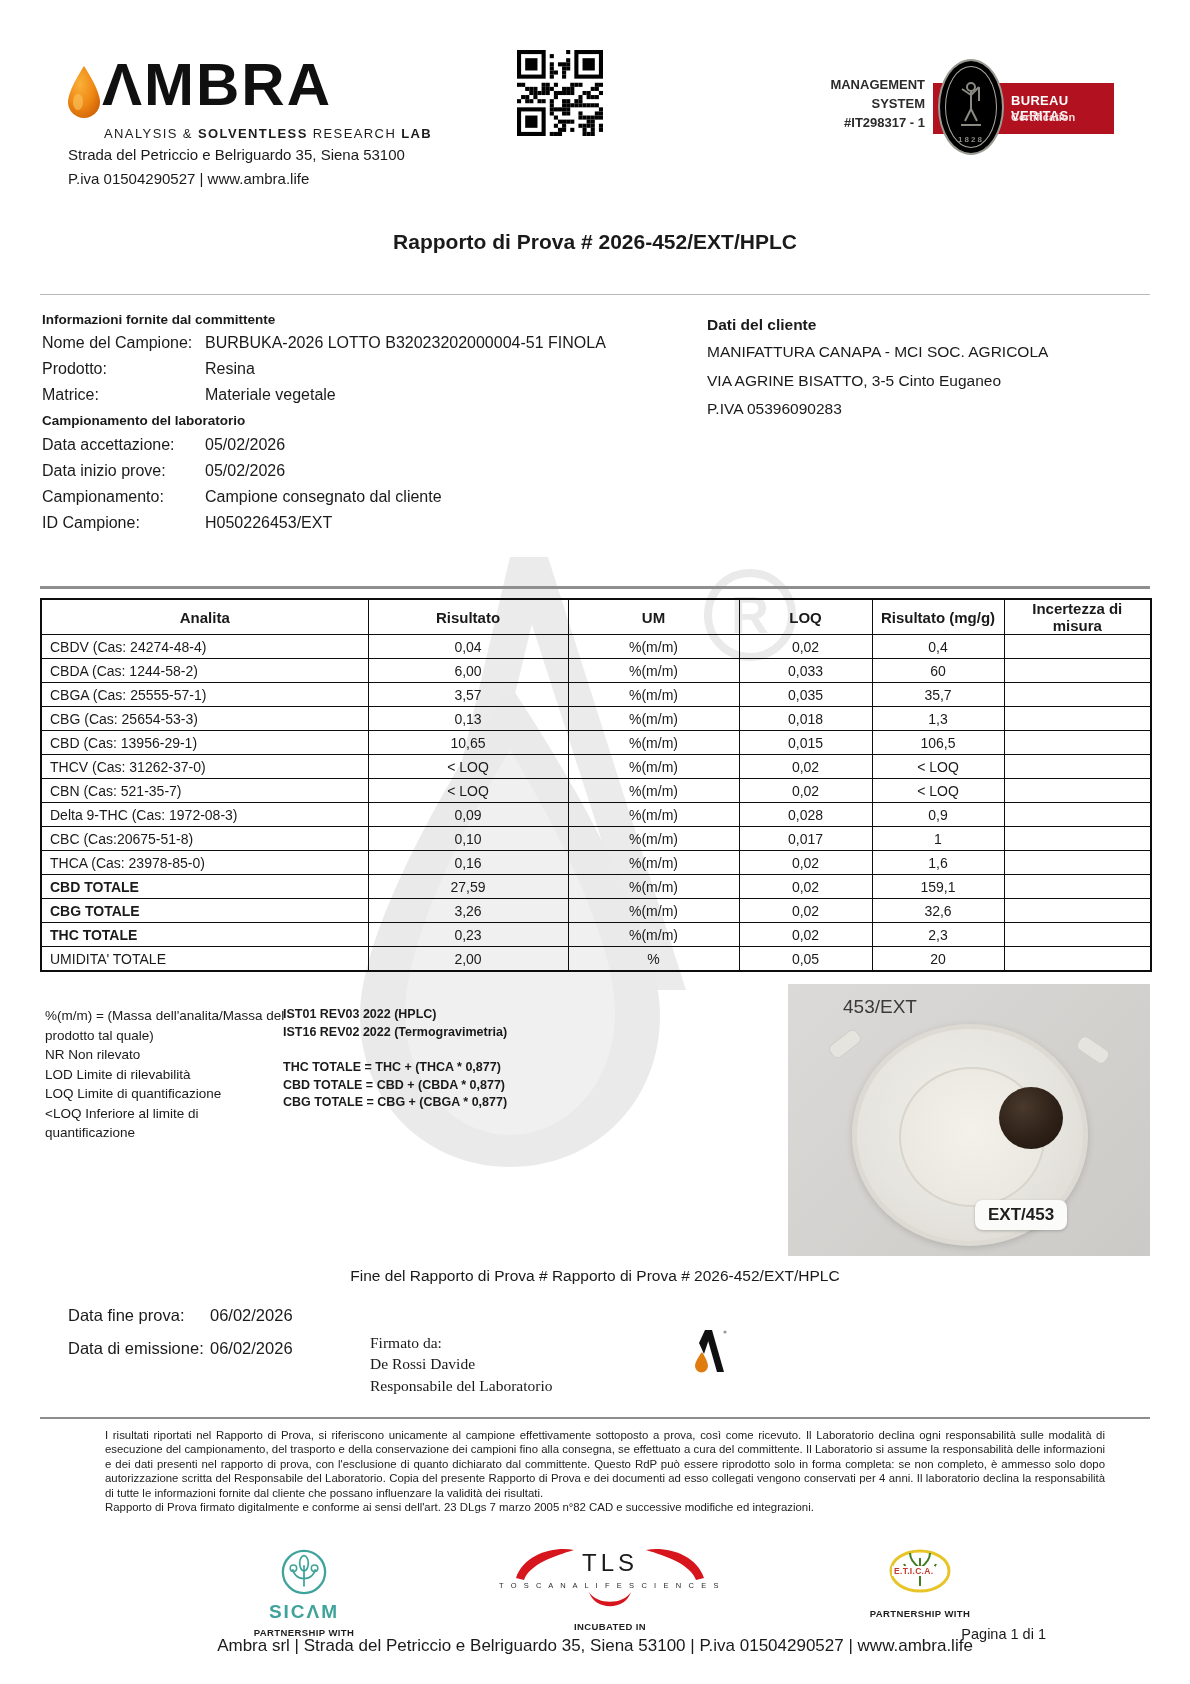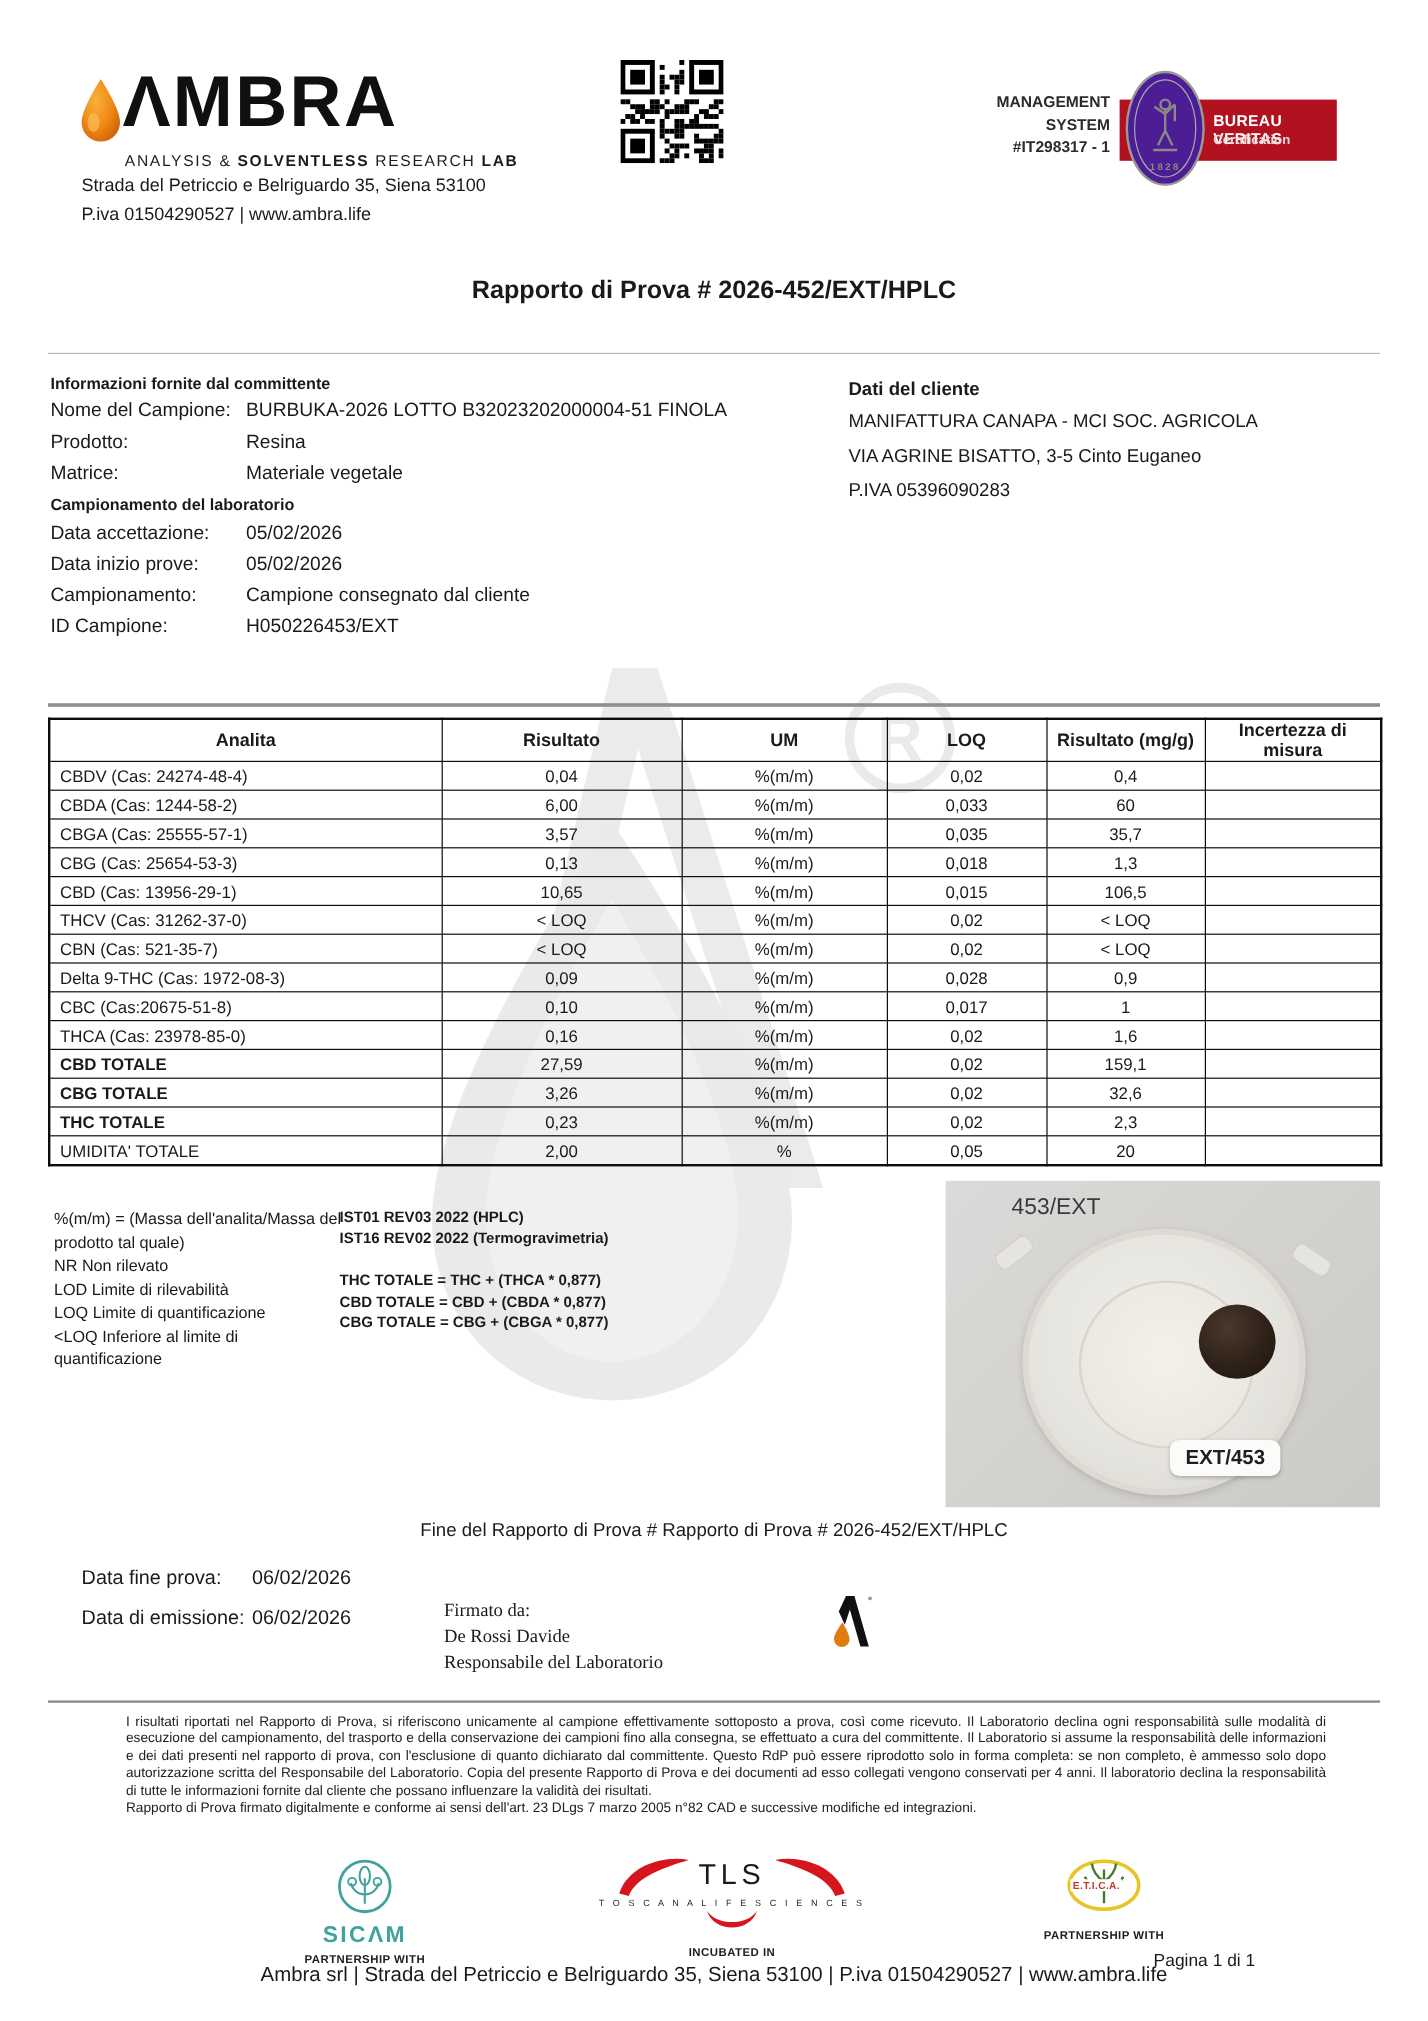--- a/index.html
+++ b/index.html
@@ -16,21 +16,21 @@
   .brand-tag{left:104px;top:126px;font-size:13px;letter-spacing:1.4px;color:#1c1c1c;}
   .brand-tag b{font-weight:bold;}
   .addr1{left:68px;top:146px;font-size:15px;}
   .addr2{left:68px;top:170px;font-size:15px;}
   .qr{left:517px;top:50px;width:86px;height:86px;}
   .mgmt{left:770px;top:76px;width:155px;text-align:right;font-size:13px;font-weight:600;
         color:#2b2b2b;line-height:1.45;}
   .bv-box{left:933px;top:83px;width:181px;height:51px;background:#b2121f;}
   .bv-name{position:absolute;left:78px;top:10px;font-size:13px;font-weight:bold;color:#fff;letter-spacing:.3px;}
   .bv-sub{position:absolute;left:78px;top:28px;font-size:11px;font-weight:bold;color:#f3d7d8;}
-  .bv-seal{left:938px;top:59px;width:66px;height:96px;background:#4c1d95;border:2px solid #9a9a92;
+  .bv-seal{left:938px;top:59px;width:66px;height:96px;background:#000000;border:2px solid #9a9a92;
            border-radius:50%;box-sizing:border-box;}
   .bv-seal-inner{position:absolute;left:5px;top:5px;right:5px;bottom:5px;border:1px solid #aaaaa2;border-radius:50%;}
   .bv-year{position:absolute;left:0;right:0;bottom:9px;text-align:center;font-size:8px;
            letter-spacing:2px;color:#8a8a82;font-weight:bold;}
   .bv-fig{position:absolute;left:17px;top:18px;}
 
   
   .doc-title{left:0;top:230px;width:1190px;text-align:center;font-size:21px;font-weight:bold;}
   .rule{background:#b9b9b9;height:1px;}
   .sec-title{font-size:13.5px;font-weight:bold;}

